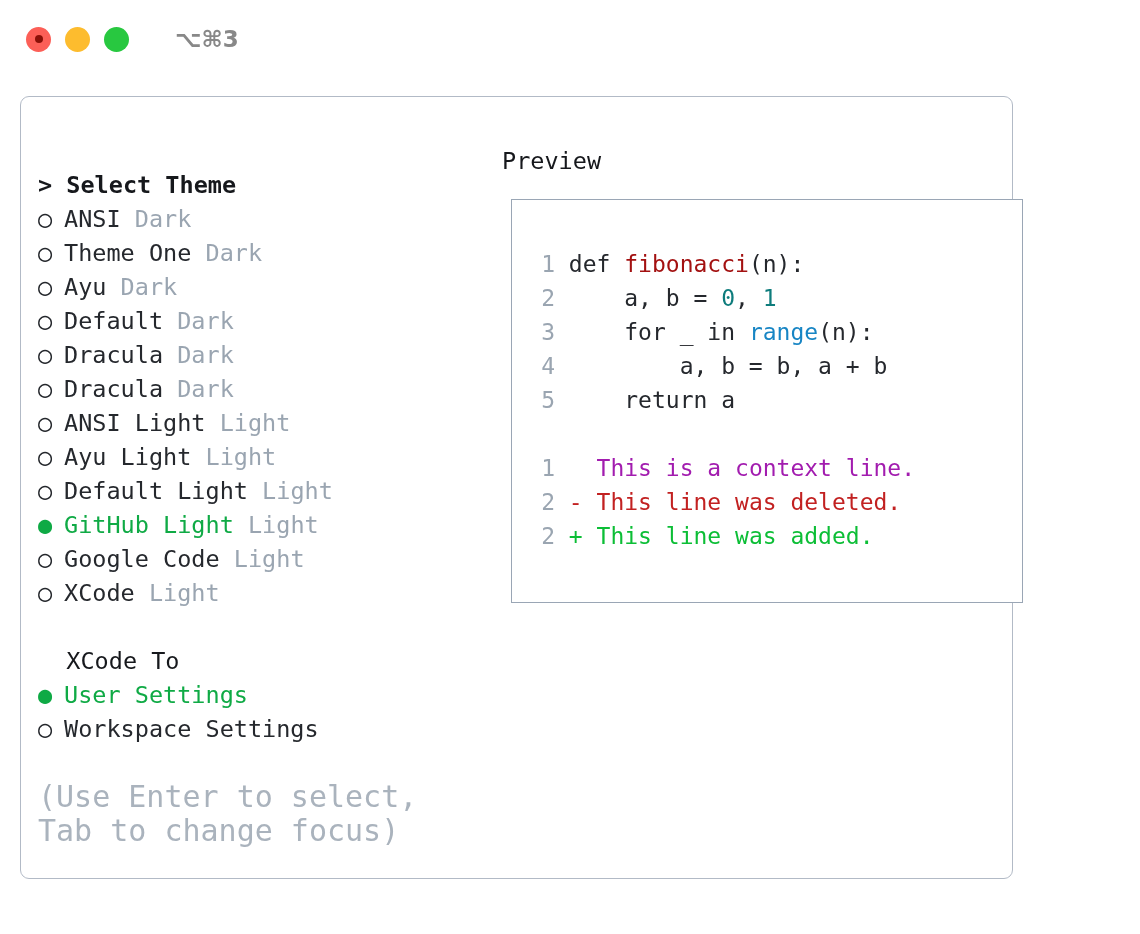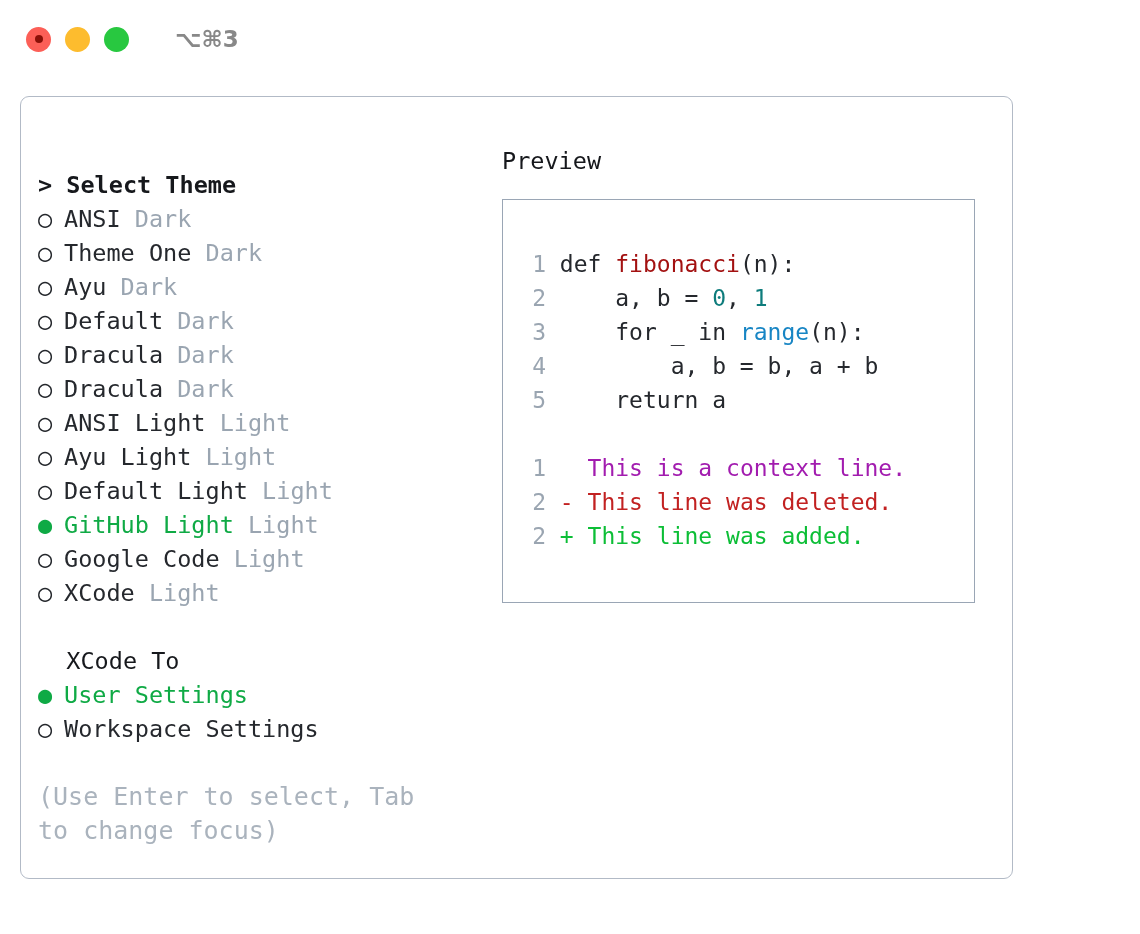--- a/index.html
+++ b/index.html
@@ -127,21 +127,21 @@
   .section-label {
     font-size: 23.5px;
     line-height: 34px;
     color: #16181c;
     white-space: pre;
     display: block;
   }
   .spacer { height: 34px; }
 
   .hint {
-    font-size: 25px;
+    font-size: 30px;
     line-height: 34px;
     color: #aab3bd;
     white-space: pre-wrap;
     width: 410px;
     display: block;
   }
 
   
   .right-col {
     position: absolute;
@@ -151,26 +151,27 @@
   }
   .preview-title {
     font-size: 23.5px;
     font-weight: normal;
     color: #16181c;
     line-height: 34px;
     white-space: pre;
   }
   .preview-box {
     margin-top: 21px;
-    width: 473px;
+    width: 512px;
     height: 404px;
     border: 1.5px solid #9aa6b5;
     box-sizing: border-box;
     background: #ffffff;
     position: relative;
+    margin-left: 9px;
   }
   .code {
     position: absolute;
     left: 17px;
     top: 47px;
     font-size: 23px;
     line-height: 34px;
   }
   .cl {
     white-space: pre;

